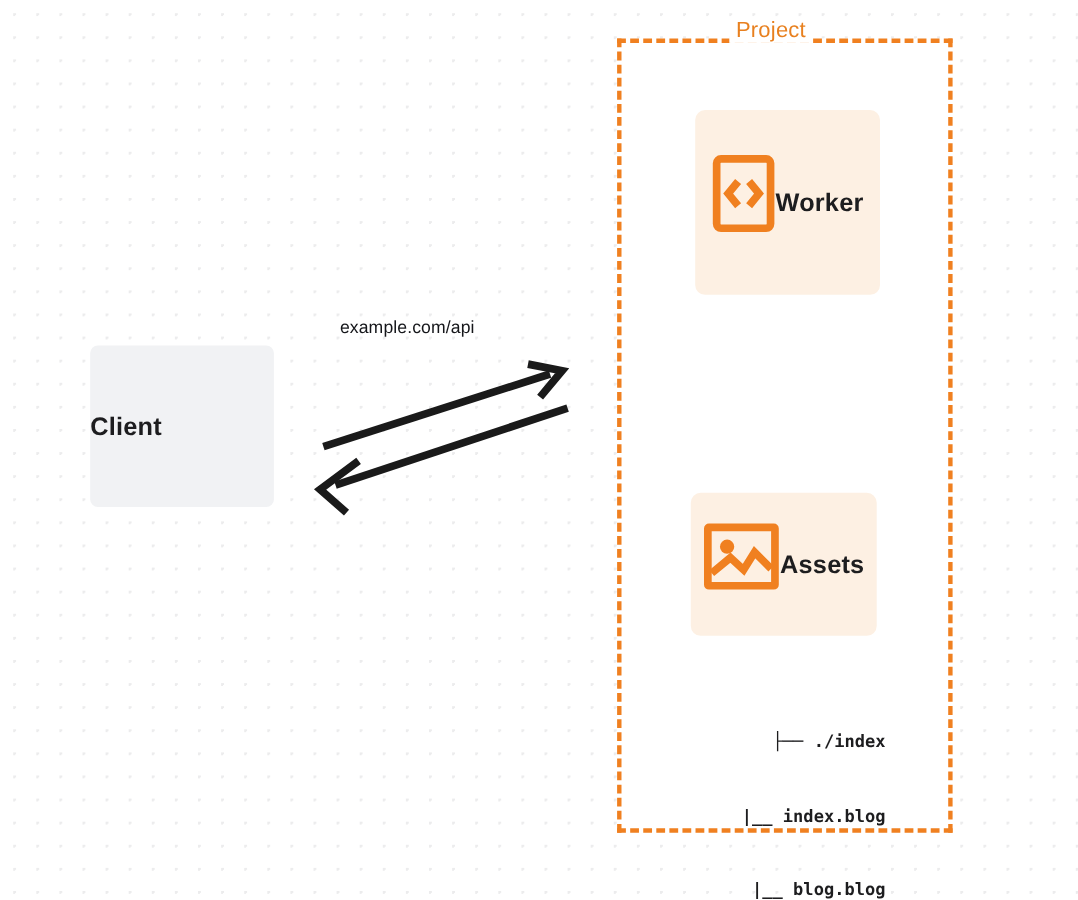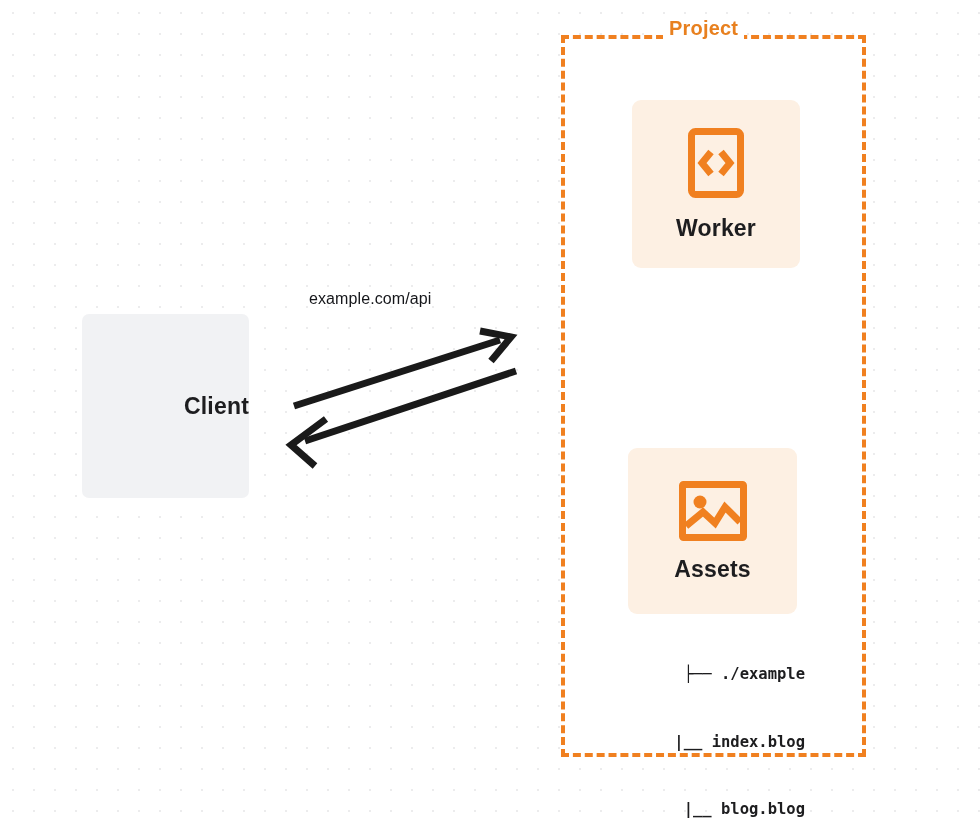--- a/index.html
+++ b/index.html
@@ -24,26 +24,26 @@
     background-size: 21px 21px;
     background-position: 12px 12px;
   }
 
   
   #client-node {
     position: absolute;
     left: 82px;
     top: 314px;
     width: 167px;
-    height: 184px;
+    height: 147px;
     background: #f1f2f4;
     border-radius: 7px;
     display: flex;
     align-items: center;
-    justify-content: flex-end;
+    justify-content: flex-start;
   }
   #client-node .node-title {
     font-size: 23px;
     font-weight: bold;
     color: #1d1d1f;
     letter-spacing: 0.2px;
   }
 
   
   #arrows-layer {
@@ -76,47 +76,47 @@
     border: 4px dashed #f08020;
     box-sizing: border-box;
   }
   #project-label {
     position: absolute;
     left: 663px;
     top: 17px;
     padding: 0 6px;
     background: #ffffff;
     font-size: 20px;
-    font-weight: bold;
+    font-weight: normal;
     color: #e8801f;
     line-height: 22px;
     letter-spacing: 0.2px;
   }
 
   
   .service-card {
     position: absolute;
     background: #fdf0e3;
     border-radius: 9px;
     display: flex;
-    flex-direction: column;
+    flex-direction: row;
     align-items: center;
     justify-content: center;
   }
   #worker-card {
     left: 632px;
     top: 100px;
     width: 168px;
     height: 168px;
   }
   #assets-card {
     left: 628px;
     top: 448px;
     width: 169px;
-    height: 166px;
+    height: 130px;
   }
   .service-card .card-icon {
     display: block;
     margin-bottom: 16px;
   }
   #assets-card .card-icon {
     margin-bottom: 14px;
   }
   .service-card .card-title {
     font-size: 23px;
@@ -183,19 +183,19 @@
   <div id="assets-card" class="service-card">
     <svg class="card-icon" width="70" height="62" viewBox="0 0 70 62">
       <rect x="4.5" y="4.5" width="61" height="53" rx="1" ry="1" fill="none" stroke="#f08020" stroke-width="7"></rect>
       <circle cx="22" cy="22" r="6.5" fill="#f08020"></circle>
       <polyline points="8,46 25,32 37,43 47,27 62,42" fill="none" stroke="#f08020" stroke-width="7" stroke-linecap="butt" stroke-linejoin="miter"></polyline>
     </svg>
     <span class="card-title">Assets</span>
   </div>
 
   <div id="file-tree">
-    <span class="tree-row"><span>├──</span> <span>./example</span></span>
+    <span class="tree-row"><span>├──</span> <span>./index</span></span>
     <span class="tree-row"><span>|__</span> <span>index.blog</span></span>
     <span class="tree-row"><span>|__</span> <span>blog.blog</span></span>
     
   </div>
 
 </div>
 
 </body></html>

